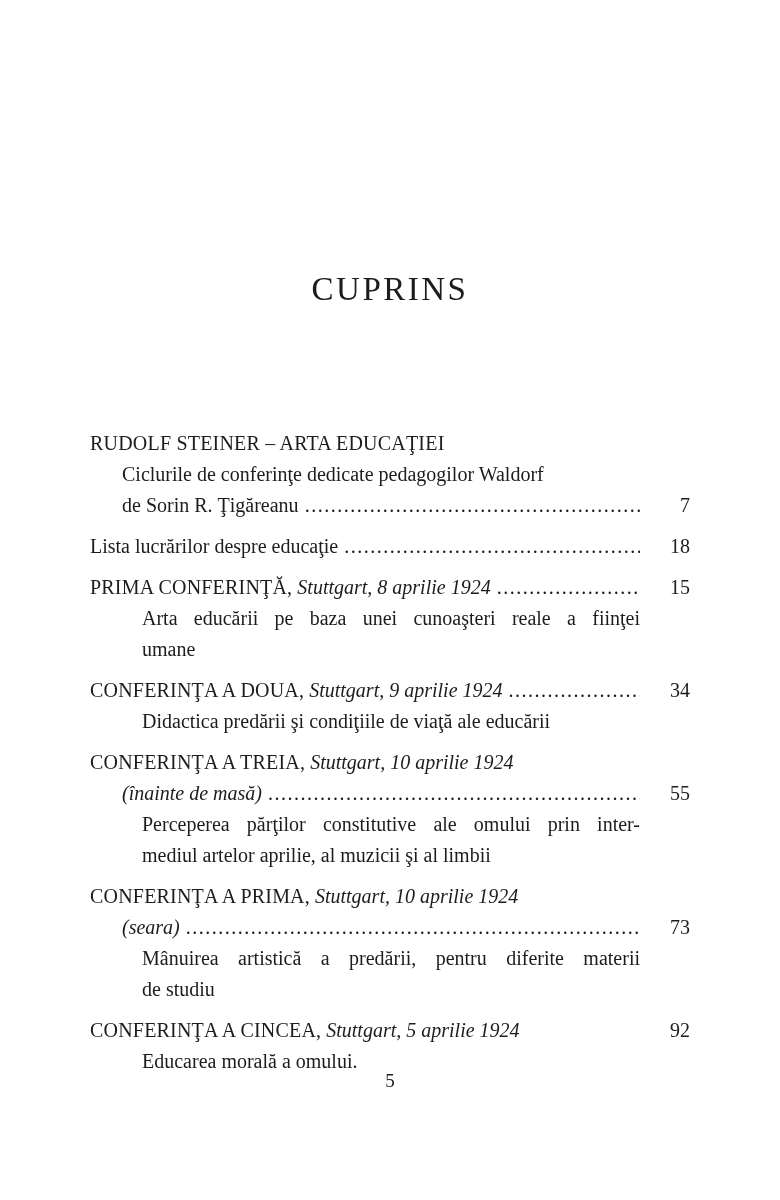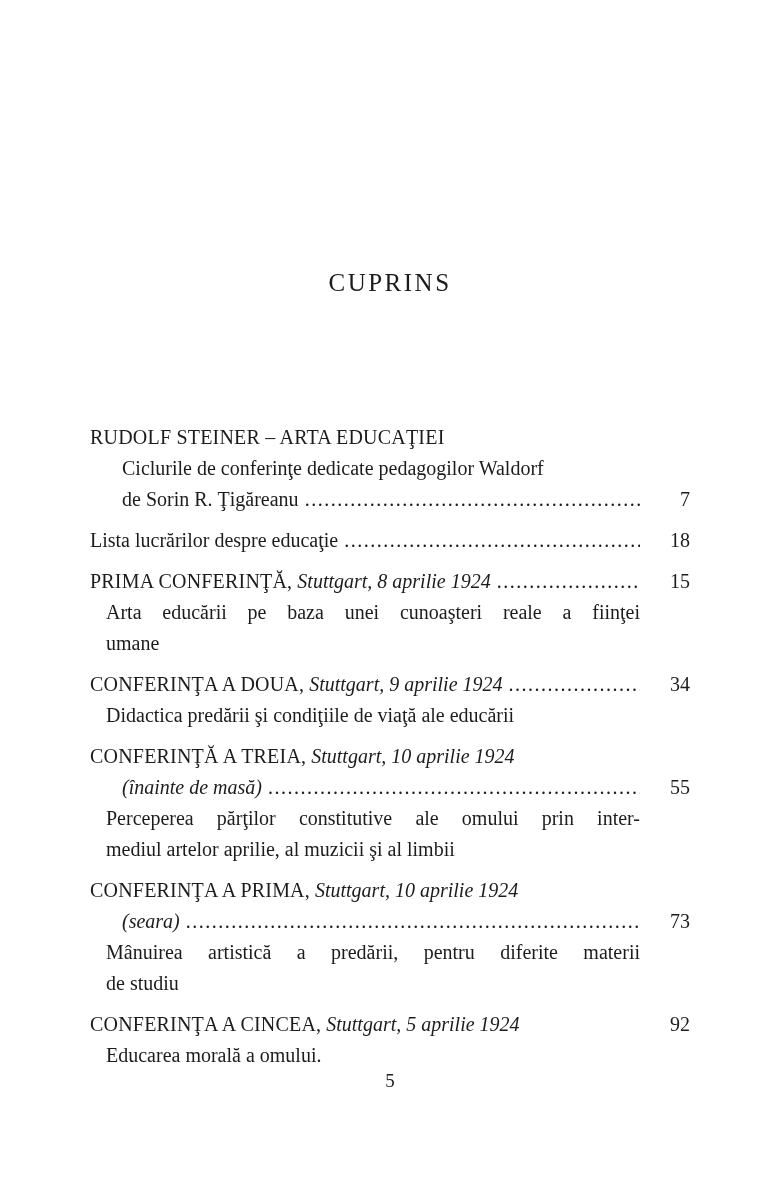--- a/index.html
+++ b/index.html
@@ -7,24 +7,24 @@
     position: relative;
     width: 780px;
     height: 1200px;
     background: #ffffff;
     color: #1c1c1c;
     font-family: "Liberation Serif", "DejaVu Serif", serif;
     overflow: hidden;
     box-sizing: border-box;
   }
   .title {
-    margin: 0;
+    margin: 6px;
     padding-top: 268px;
     text-align: center;
-    font-size: 25px;
+    font-size: 33px;
     line-height: 30px;
     font-weight: 400;
     letter-spacing: 2.5px;
   }
   .toc {
     margin: 124px 90px 0 90px;
     font-size: 20px;
     line-height: 31px;
   }
   .entry { margin-top: 10px; }
@@ -42,21 +42,21 @@
     margin-right: 4px;
   }
   .dots::after {
     content: "....................................................................................................................";
     letter-spacing: 1.5px;
   }
   .spacer { flex: 1 1 auto; }
   .pg { flex: 0 0 46px; text-align: right; }
   .it { font-style: italic; }
   .caps { letter-spacing: 0.2px; }
-  .desc { margin-left: 16px; margin-right: 50px; }
+  .desc { margin-left: 52px; margin-right: 50px; }
   .jl { text-align: justify; text-align-last: justify; }
   .footer {
     position: absolute;
     left: 0;
     right: 0;
     top: 1070px;
     text-align: center;
     font-size: 19px;
     line-height: 22px;
   }
@@ -105,21 +105,21 @@
         <span class="txt"><span class="caps">CONFERINŢA A DOUA,</span><span class="it"> Stuttgart, 9 aprilie 1924</span></span>
         <span class="dots"></span>
         <span class="pg">34</span>
       </div>
       <div class="desc">
         <div class="line">Didactica predării şi condiţiile de viaţă ale educării</div>
       </div>
     </section>
 
     <section class="entry">
-      <div class="line"><span class="caps">CONFERINŢĂ A TREIA,</span><span class="it"> Stuttgart, 10 aprilie 1924</span></div>
+      <div class="line"><span class="caps">CONFERINŢA A TREIA,</span><span class="it"> Stuttgart, 10 aprilie 1924</span></div>
       <div class="line indent flexline">
         <span class="txt it">(înainte de masă)</span>
         <span class="dots"></span>
         <span class="pg">55</span>
       </div>
       <div class="desc">
         <div class="line jl">Perceperea părţilor constitutive ale omului prin inter-</div>
         <div class="line">mediul artelor aprilie, al muzicii şi al limbii</div>
       </div>
     </section>

